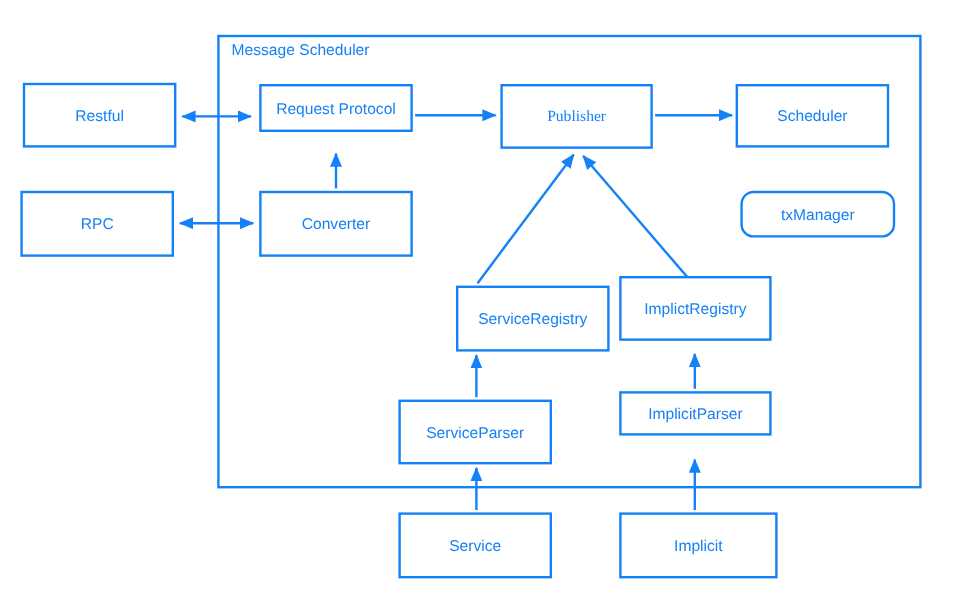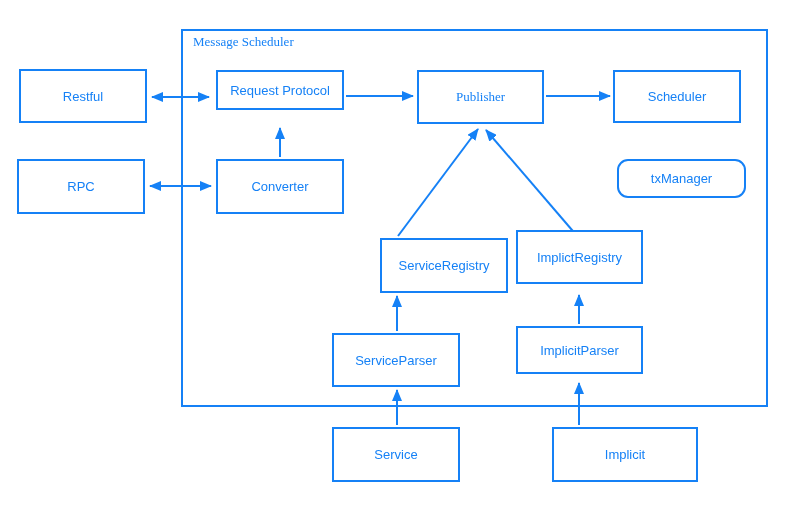--- a/index.html
+++ b/index.html
@@ -18,21 +18,20 @@
     left: 0; top: 0;
     width: 798px; height: 508px;
     pointer-events: none;
   }
   .container-box {
     position: absolute;
     left: 181px; top: 29px;
     width: 587px; height: 378px;
     border: 2px solid var(--accent);
     background: transparent;
-    font-family: Liberation Serif, serif;
   }
   .container-title {
     position: absolute;
     left: 10px; top: 3px;
     font-size: 13px;
     color: var(--accent);
     white-space: nowrap;
   }
   .node {
     position: absolute;
@@ -102,19 +101,19 @@
   <div class="node" style="left:613px; top:70px; width:128px; height:53px;">Scheduler</div>
 
   <div class="node" style="left:617px; top:159px; width:129px; height:39px;border-radius:11px;">txManager</div>
 
   <div class="node" style="left:332px; top:238px; width:128px; height:55px;margin-left:48px;">ServiceRegistry</div>
 
   <div class="node" style="left:516px; top:230px; width:127px; height:54px;">ImplictRegistry</div>
 
   <div class="node" style="left:332px; top:333px; width:128px; height:54px;">ServiceParser</div>
 
-  <div class="node" style="left:516px; top:326px; width:127px; height:48px;">ImplicitParser</div>
+  <div class="node" style="left:516px; top:326px; width:127px; height:37px;">ImplicitParser</div>
 
   <div class="node" style="left:332px; top:427px; width:128px; height:55px;">Service</div>
 
-  <div class="node" style="left:516px; top:427px; width:146px; height:55px;margin-left:36px;">Implicit</div>
+  <div class="node" style="left:516px; top:427px; width:132px; height:55px;">Implicit</div>
 
 </div>
 
 </body></html>

